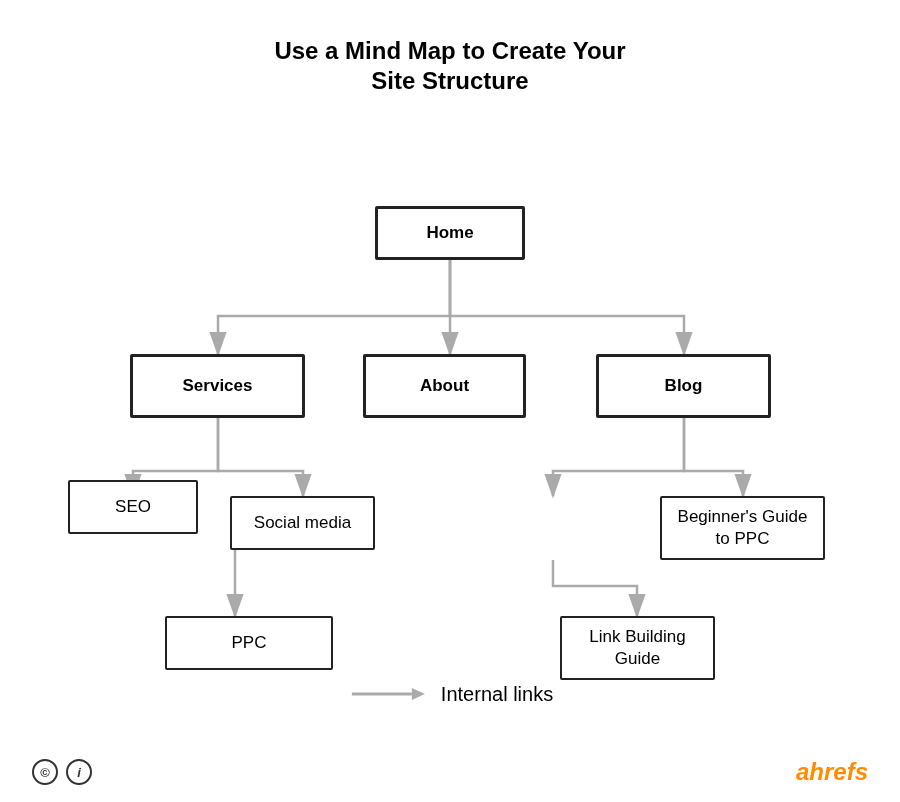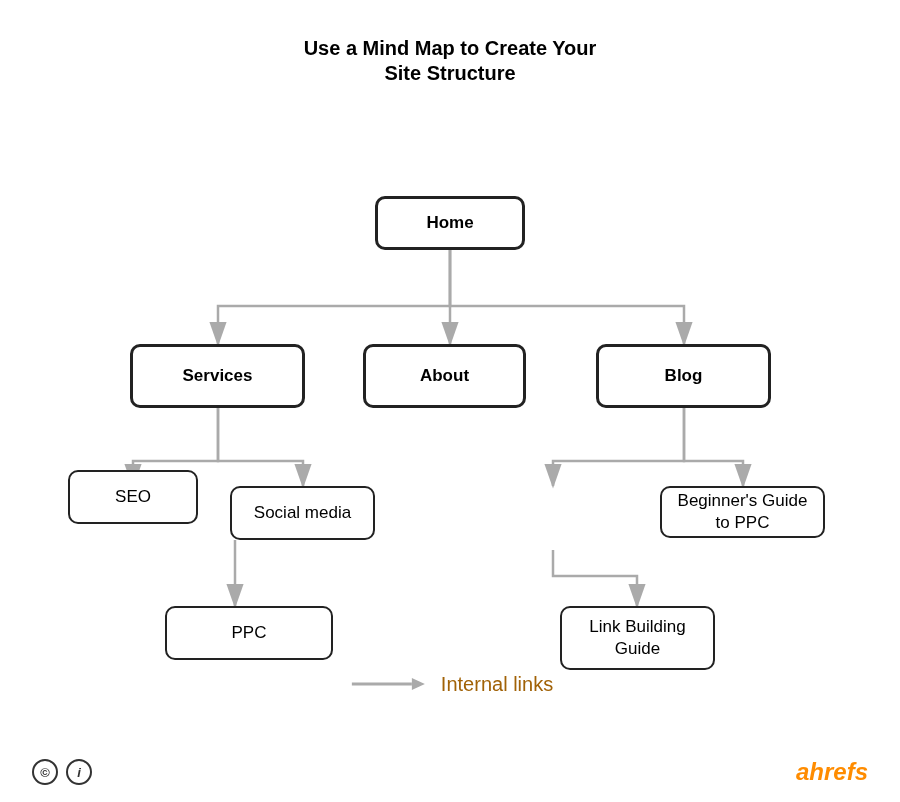--- a/index.html
+++ b/index.html
@@ -7,21 +7,21 @@
       width: 900px;
       height: 802px;
       background: #fff;
       font-family: 'Arial', sans-serif;
       overflow: hidden;
       position: relative;
     }
 
     .title {
       text-align: center;
-      font-size: 20px;
+      font-size: 24px;
       font-weight: 900;
       line-height: 1.25;
       padding-top: 36px;
       margin-bottom: 10px;
     }
 
     .diagram {
       position: relative;
       width: 100%;
       height: 660px;
@@ -31,21 +31,21 @@
       position: absolute;
       top: 0; left: 0;
       width: 100%;
       height: 100%;
       pointer-events: none;
     }
 
     .node {
       position: absolute;
       border: 2.5px solid #222;
-      border-radius: 10px;
+      border-radius: 2px;
       background: #fff;
       display: flex;
       align-items: center;
       justify-content: center;
       text-align: center;
       font-size: 17px;
       font-weight: 500;
       line-height: 1.3;
       padding: 8px 12px;
     }
@@ -65,21 +65,21 @@
       gap: 14px;
     }
 
     .legend-arrow {
       display: flex;
       align-items: center;
     }
 
     .legend-text {
       font-size: 20px;
-      color: #a16207;
+      color: #000000;
     }
 
     .footer {
       position: absolute;
       bottom: 16px;
       left: 0;
       right: 0;
       display: flex;
       justify-content: space-between;
       align-items: center;
@@ -174,21 +174,21 @@
 
   <div class="node" style="left:230px; top:390px; width:145px; height:54px;">
     <span>Social media</span>
   </div>
 
   <div class="node" style="left:165px; top:510px; width:168px; height:54px;">
     <span>PPC</span>
   </div>
 
 
-  <div class="node" style="left:660px; top:390px; width:165px; height:52px; white-space: pre-line;">
+  <div class="node" style="left:660px; top:390px; width:165px; height:64px; white-space: pre-line;">
     <span>Beginner's Guide<br>to PPC</span>
   </div>
 
   <div class="node" style="left:560px; top:510px; width:155px; height:64px; white-space: pre-line;">
     <span>Link Building<br>Guide</span>
   </div>
 
   <div class="legend" style="bottom: 60px;">
     <div class="legend-arrow">
       <svg width="80" height="24">

